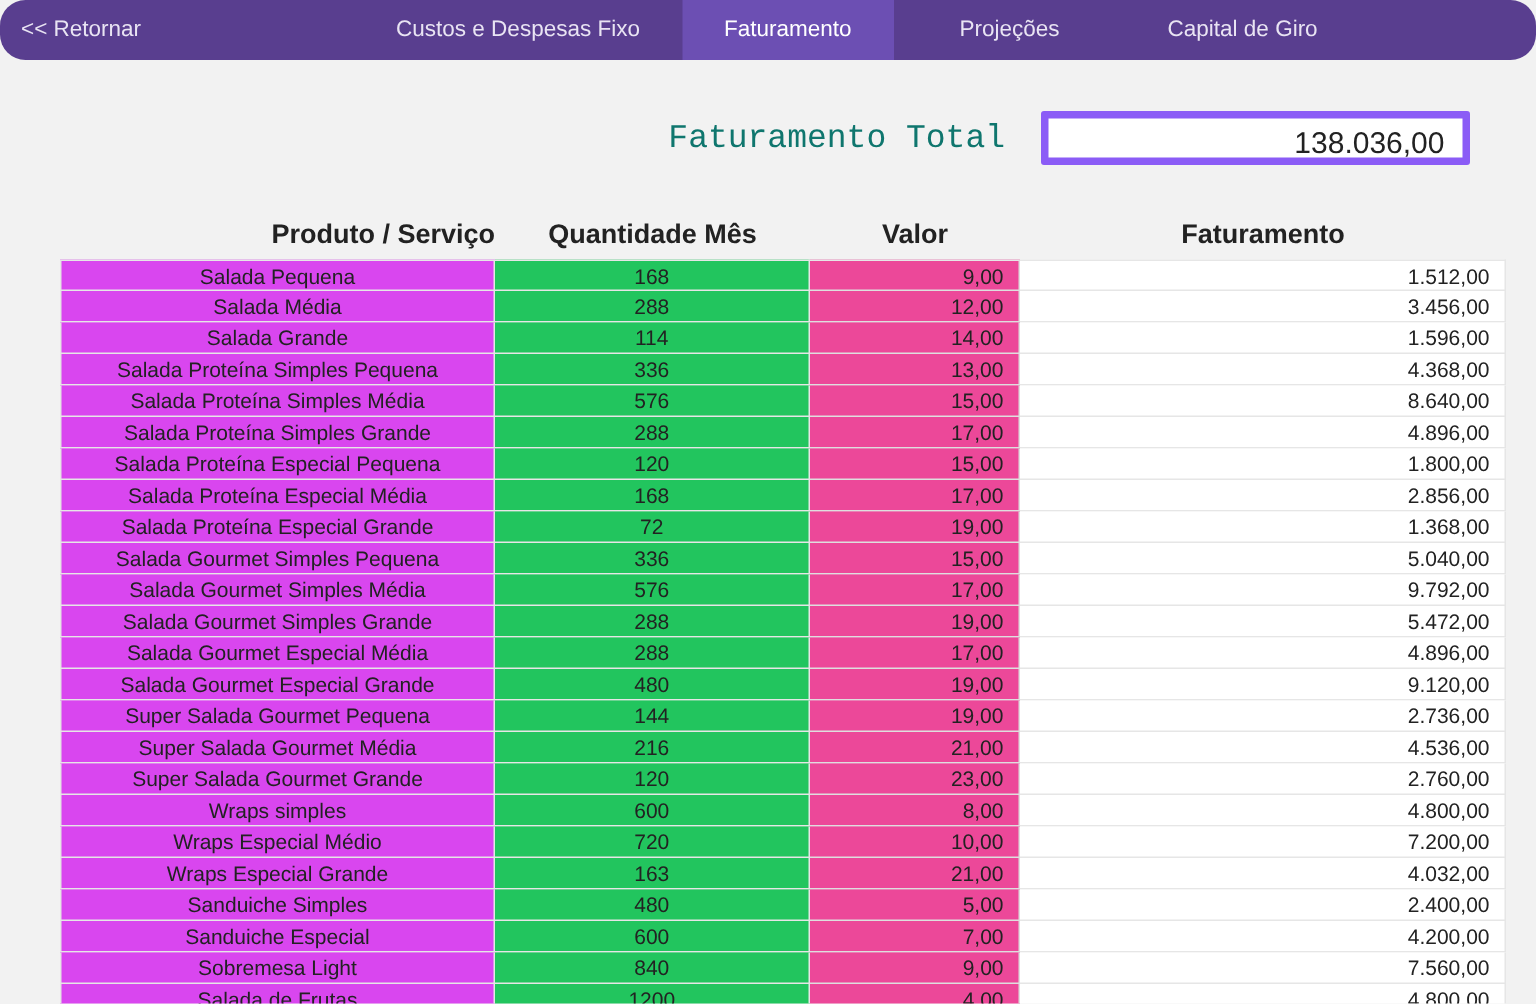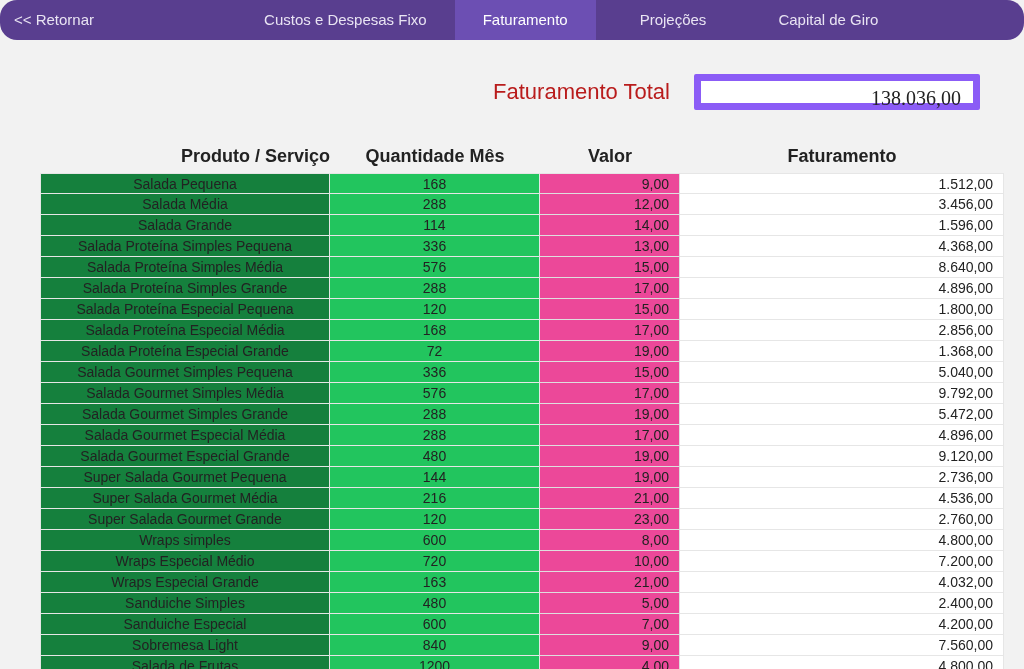--- a/index.html
+++ b/index.html
@@ -4,33 +4,33 @@
 <style>
   * { box-sizing: border-box; margin: 0; padding: 0; }
   html, body { width: 1024px; height: 669px; font-family: "Segoe UI", Arial, sans-serif; background:#f2f2f2; color:#222; overflow:hidden; }
   .tabs { display:flex; align-items:center; background:#593e8f; height:40px;border-radius:17px; }
   .tab { flex:none; padding:0 28px; height:40px; line-height:40px; color:#e9e4f3; font-size:15px; cursor:pointer; text-align:center; }
   .tab-return { padding:0 22px 0 14px; }
   .spacer1 { flex:none; width:120px; }
   .tab.active { background:#6c4fb3; color:#ffffff; }
 
   .summary { margin-top:34px; display:flex; align-items:center; justify-content:flex-end; padding-right:44px; }
-  .summary-label { font-size:22px; color:#b91c1c; margin-right:24px; }
-  .summary-box { width:286px; height:36px; background:#ffffff; border:7px solid #8b5cf6; border-radius:2px; text-align:right; padding:6px 12px; font-size:20px; color:#222;font-family:Liberation Serif, serif; }
+  .summary-label { font-size:22px; color:#0f766e; margin-right:24px;font-family:Liberation Mono, monospace; }
+  .summary-box { width:286px; height:36px; background:#ffffff; border:5px solid #8b5cf6; border-radius:2px; text-align:right; padding:6px 12px; font-size:20px; color:#222; }
 
   .grid { margin:36px 20px 0 40px; }
   .headers { display:flex; font-size:18px; font-weight:700; padding-bottom:6px; }
   .h-prod { width:290px; text-align:right; }
   .h-qtd  { width:210px; text-align:center; }
   .h-val  { width:140px; text-align:center; }
   .h-fat  { flex:1; text-align:center; }
 
   .rows { }
   .row { display:flex; height:21px; line-height:21px; font-size:14px; }
-  .c-prod { width:290px; text-align:center; background:#15803d; border:1px solid #e6e6e6; border-top:none; }
+  .c-prod { width:290px; text-align:center; background:#d946ef; border:1px solid #e6e6e6; border-top:none; }
   .rows .row:first-child .c-prod,
   .rows .row:first-child .c-qtd,
   .rows .row:first-child .c-val,
   .rows .row:first-child .c-fat { border-top:1px solid #e6e6e6; }
   .c-qtd { width:210px; text-align:center; background:#22c55e; border:1px solid #e6e6e6; border-top:none; border-left:none; }
   .c-val { width:140px; text-align:right; padding-right:10px; background:#ec4899; border:1px solid #dedede; border-top:none; border-left:none; }
   .c-fat { flex:1; text-align:right; padding-right:10px; background:#ffffff; border:1px solid #e6e6e6; border-top:none; border-left:none; }
 </style>
 </head>
 <body>

